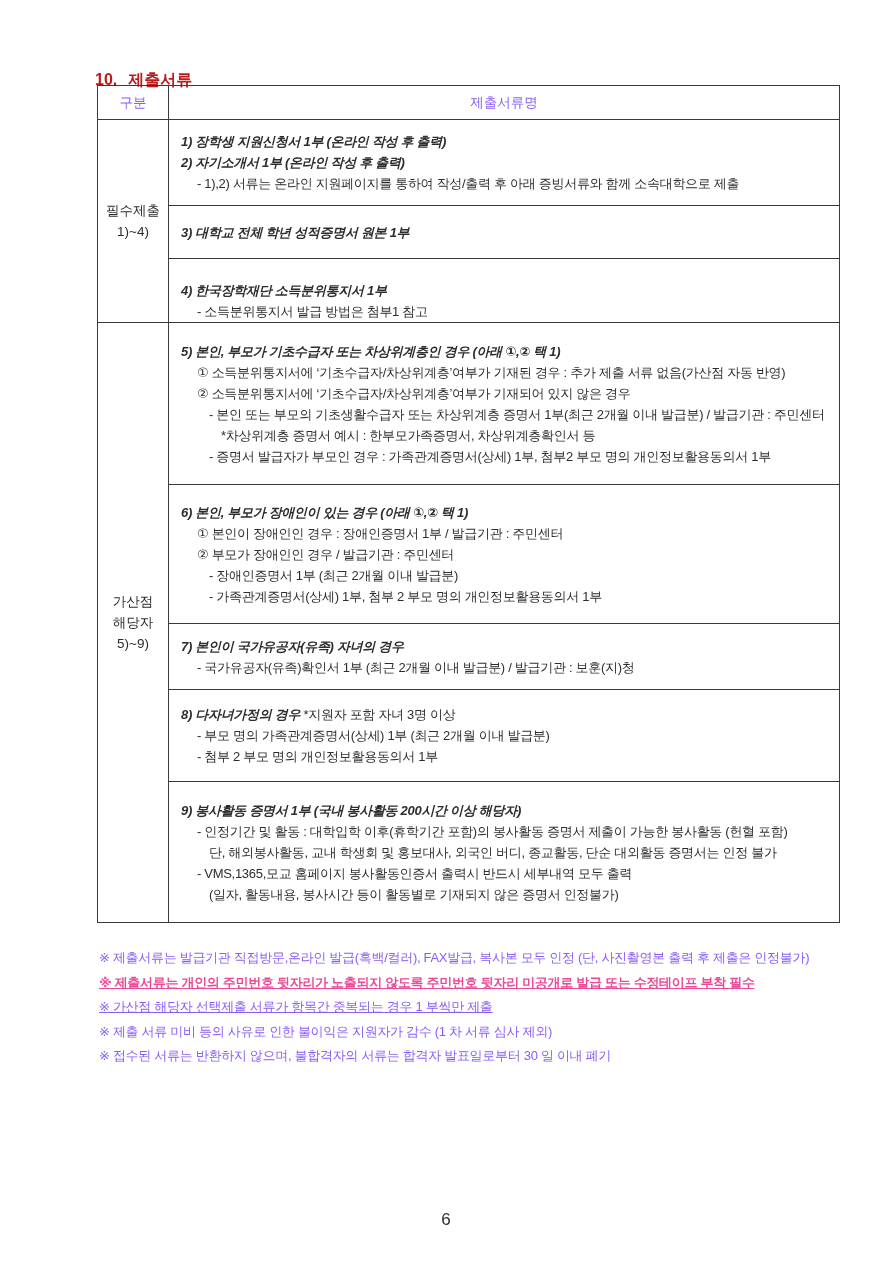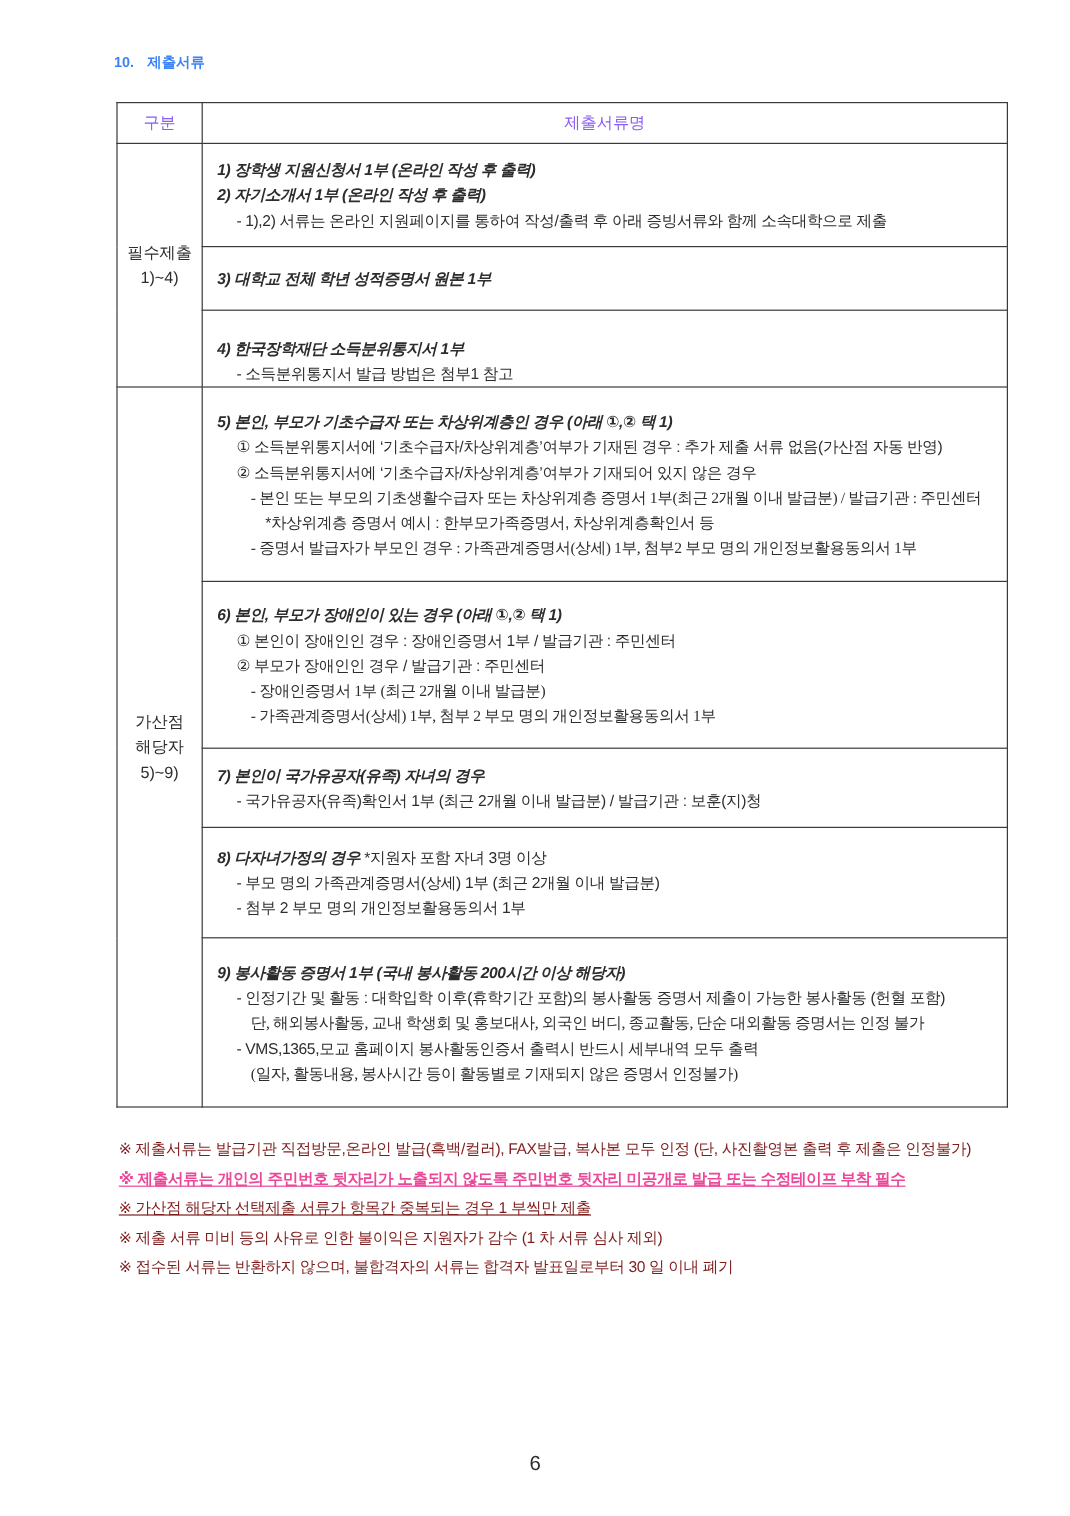--- a/index.html
+++ b/index.html
@@ -6,22 +6,22 @@
   body {
     width: 892px; height: 1263px;
     font-family: "Liberation Sans", "DejaVu Sans", sans-serif;
     color: #2d2d2d;
     position: relative;
     overflow: hidden;
   }
   .page { position: absolute; inset: 0; }
 
   .doc-title {
-    position: absolute; left: 95px; top: 44px;
-    font-size: 12px; font-weight: bold; color: #3b82f6;
+    position: absolute; left: 95px; top: 70px;
+    font-size: 16px; font-weight: bold; color: #b91c1c;
   }
   .doc-title .num { margin-right: 11px; }
 
   table.subm {
     position: absolute; left: 97px; top: 85px;
     width: 743px; border-collapse: collapse; table-layout: fixed;
   }
   table.subm th, table.subm td {
     border: 1.5px solid #3a3a3a;
     padding: 0; vertical-align: middle;
@@ -37,27 +37,27 @@
     display: flex; flex-direction: column; justify-content: center;
     overflow: hidden;
   }
   .line {
     font-size: 13px; line-height: 21px; white-space: nowrap;
     letter-spacing: -0.3px;
   }
   .b { font-weight: bold; font-style: italic; }
   .i0 { padding-left: 12px; }
   .i1 { padding-left: 28px; }
-  .i2 { padding-left: 40px; font-family: Liberation Serif, serif; }
+  .i2 { padding-left: 40px; }
   .i3 { padding-left: 52px; }
 
   .footnotes { position: absolute; left: 99px; top: 946px; width: 780px; }
   .fn {
     font-size: 13px; line-height: 24.5px; white-space: nowrap;
-    letter-spacing: -0.3px; color: #7f1d1d;
+    letter-spacing: -0.3px; color: #8b5cf6;
   }
   .fn.red { color: #ec4899; font-weight: bold; text-decoration: underline; }
   .fn.underline { text-decoration: underline; }
   .fn.indent { padding-left: 14px; }
 
   .pageno {
     position: absolute; left: 0; top: 1210px; width: 892px;
     text-align: center; font-size: 17px; color: #2d2d2d;
   }
 </style>

